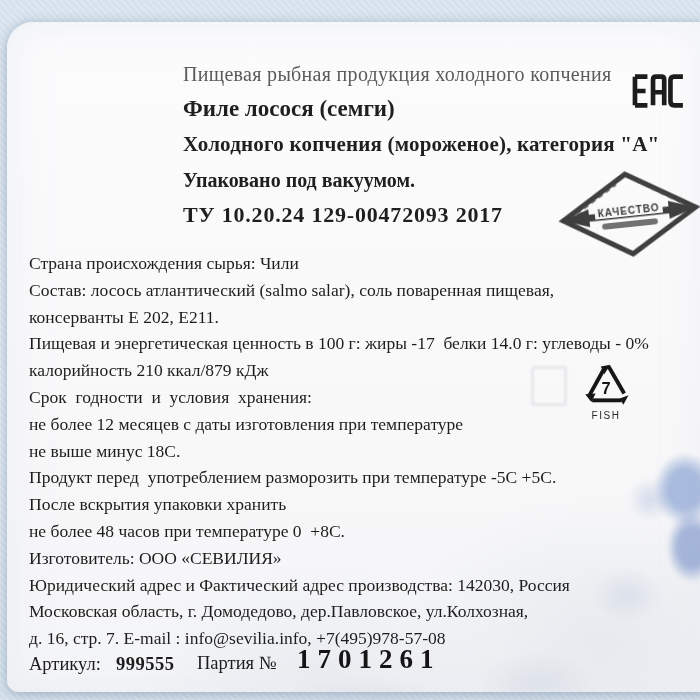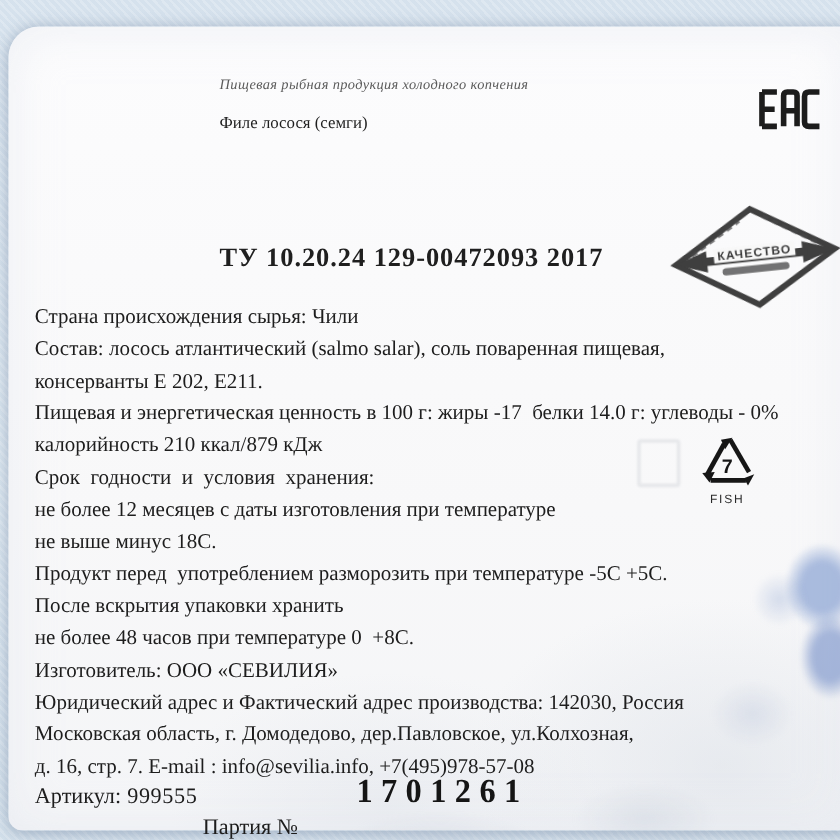--- a/index.html
+++ b/index.html
@@ -36,22 +36,22 @@
     background:radial-gradient(ellipse,rgba(185,195,210,.25),transparent 70%);}
   .smudge.s6{left:280px;top:655px;width:160px;height:45px;
     background:radial-gradient(ellipse,rgba(190,198,212,.2),transparent 70%);}
 
   
   .logo{position:absolute;left:0px;top:55px;width:190px;height:150px;}
   .logo svg{width:100%;height:100%;}
 
   
   .hline{position:absolute;left:176px;white-space:nowrap;color:#1f1f1f;}
-  .h-sub{top:41px;font-size:12px;color:#5b5b5b;letter-spacing:.3px;font-style:italic;}
-  .h-name{top:74px;font-size:14px;font-weight:normal;}
+  .h-sub{top:41px;font-size:20px;color:#5b5b5b;letter-spacing:.3px;}
+  .h-name{top:74px;font-size:23px;font-weight:bold;}
   .h-cat{top:110px;font-size:21px;font-weight:bold;letter-spacing:.2px;}
   .h-vac{top:147px;font-size:20px;font-weight:bold;}
   .h-tu{top:180px;font-size:22px;font-weight:bold;letter-spacing:.8px;}
 
   
   .eac{position:absolute;left:623px;top:42px;width:56px;height:54px;}
   .eac svg{width:100%;height:100%;}
   .sr{position:absolute;width:1px;height:1px;overflow:hidden;clip-path:inset(50%);}
 
   
@@ -69,35 +69,37 @@
 
   
   .body-text{position:absolute;left:22px;top:228px;width:676px;
     font-size:17.5px;line-height:26.8px;color:#1d1d1d;}
   .body-text div{white-space:pre;}
 
   
   .footer{position:absolute;left:22px;top:628px;width:660px;height:40px;
     color:#1d1d1d;font-size:18.5px;}
   .footer .art-label{position:absolute;left:0;top:4px;text-align:right;}
-  .footer .art-value{position:absolute;left:77px;top:4px;font-weight:normal;letter-spacing:.5px;text-align:right;}
-  .footer .batch-label{position:absolute;left:140px;top:3px;margin-top:27px;}
+  .footer .art-value{position:absolute;left:87px;top:4px;font-weight:bold;letter-spacing:.5px;text-align:right;}
+  .footer .batch-label{position:absolute;left:168px;top:3px;}
   .footer .batch-value{position:absolute;left:268px;top:-6px;font-size:27px;font-weight:bold;
     letter-spacing:7px;transform:scaleY(1.04);color:#151515;}
 </style>
 </head>
 <body>
 
 <div class="bg-texture"></div>
 
 <div class="label">
 
 
   <div class="hline h-sub">Пищевая рыбная продукция холодного копчения</div>
   <div class="hline h-name">Филе лосося (семги)</div>
+  <div class="hline h-cat">Холодного копчения (мороженое), категория "А"</div>
+  <div class="hline h-vac">Упаковано под вакуумом.</div>
   <div class="hline h-tu">ТУ 10.20.24 129-00472093 2017</div>
 
   <div class="eac">
     <span class="sr">EAC</span>
     <svg viewBox="0 0 90 56" stroke="#1c1c1c" stroke-width="7.5" fill="none">
       <path d="M8,5 V51 M8,5 H28 M8,28 H25 M8,51 H28"></path>
       <path d="M37,51 V10 Q37,5 42,5 H50 Q55,5 55,10 V51 M37,30 H55"></path>
       <path d="M85,5 H71 Q65,5 65,11 V45 Q65,51 71,51 H85"></path>
     </svg>
   </div>

